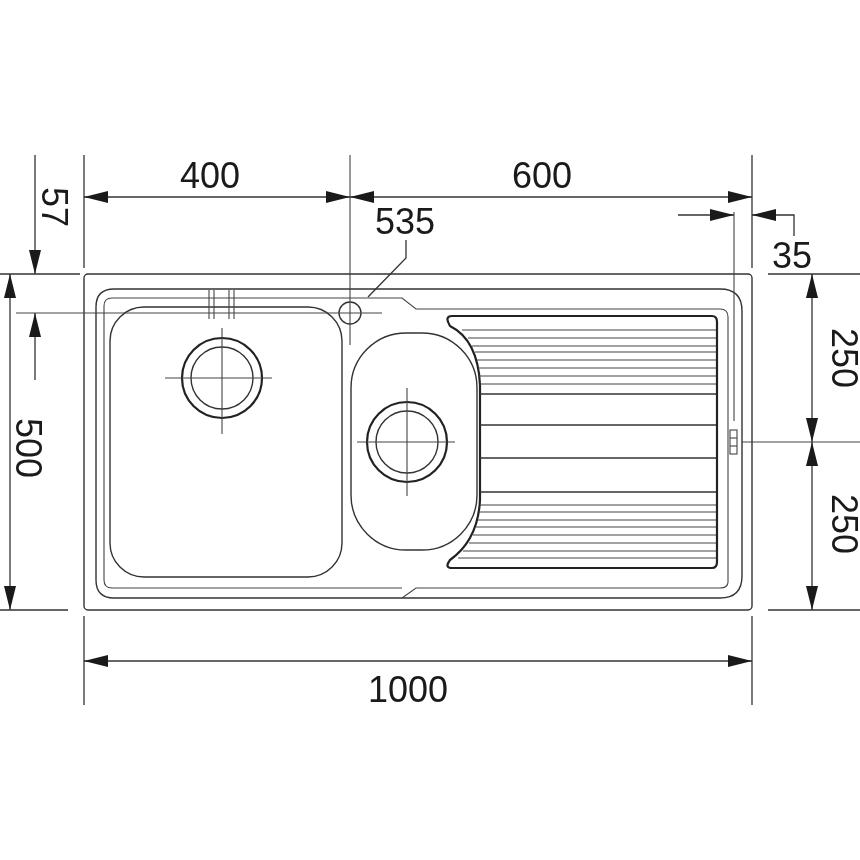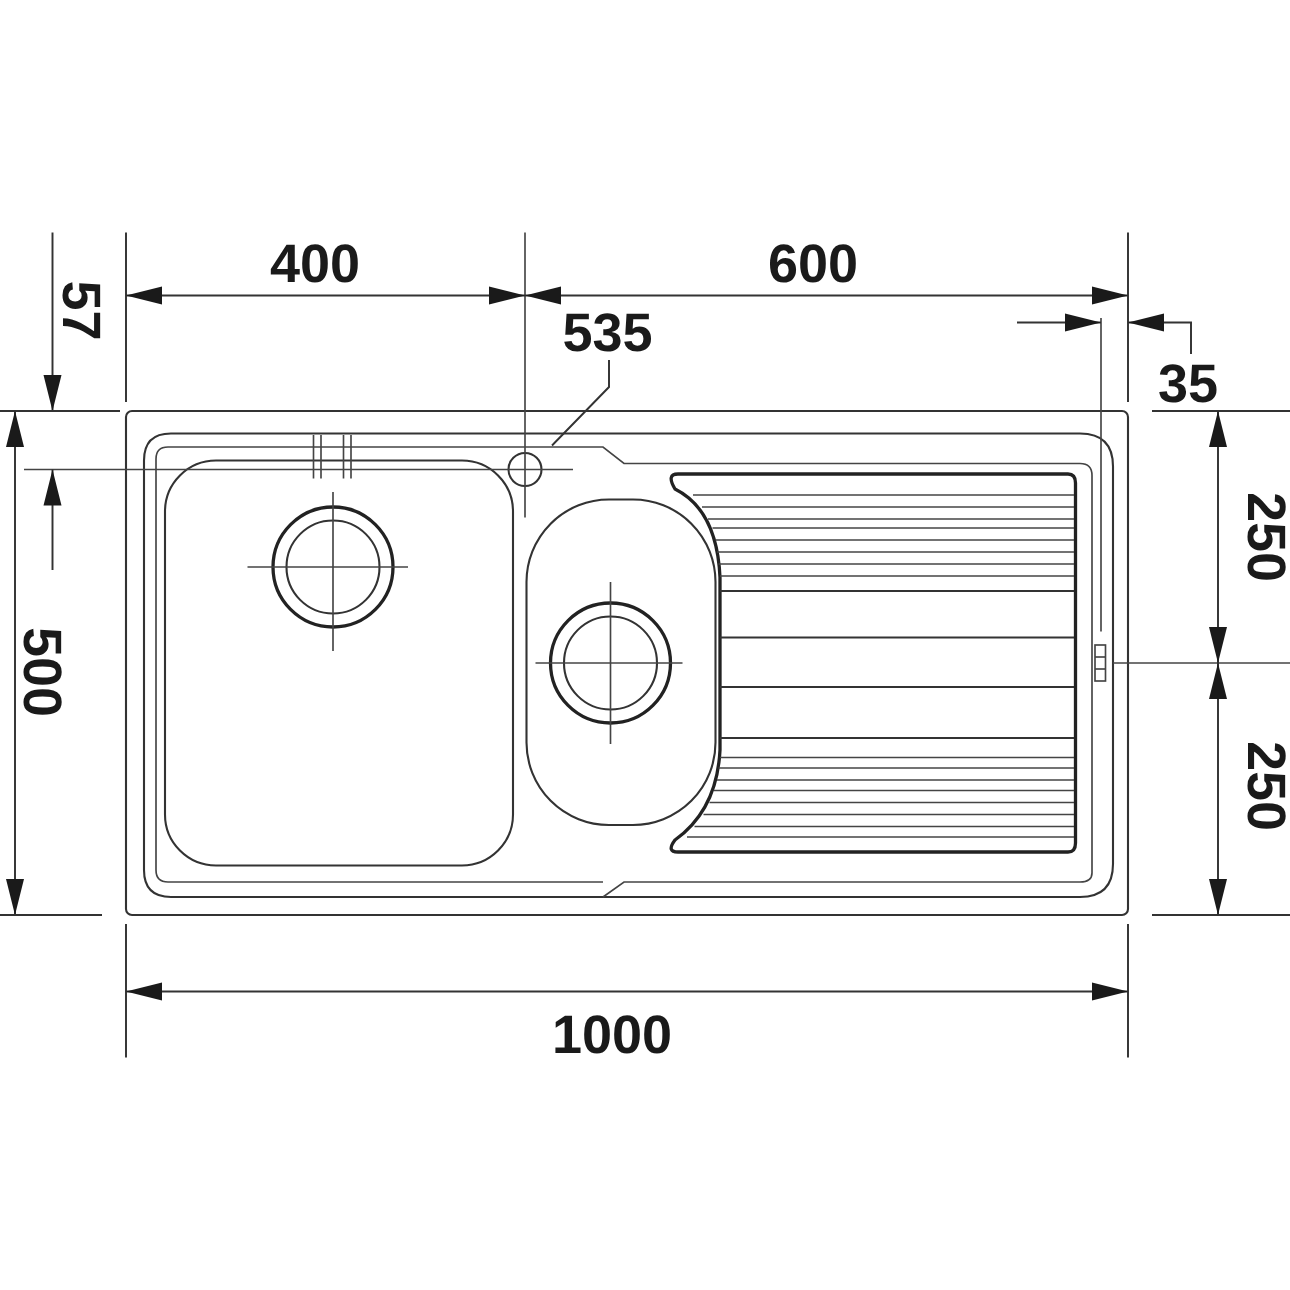--- a/index.html
+++ b/index.html
@@ -1,17 +1,17 @@
 <!DOCTYPE html>
 <html><head>
 <meta charset="utf-8">
 <style>
   html, body { margin: 0; padding: 0; background: #ffffff; }
   body { width: 860px; height: 860px; overflow: hidden; }
-  #drawing { position: absolute; left: 0; top: 0; width: 688px; height: 860px; font-weight: bold; }
+  #drawing { position: absolute; left: 0; top: 0; width: 688px; height: 860px; }
   svg text { font-family: "Liberation Sans", sans-serif; fill: #1a1a1a; font-size: 36px; }
   .ln { stroke: #333; stroke-width: 1.4; fill: none; }
   .lnthin { stroke: #444; stroke-width: 1.1; fill: none; }
   .lnbold { stroke: #222; stroke-width: 2.2; fill: none; }
   .dim { stroke: #333; stroke-width: 1.3; fill: none; }
   .arrow { fill: #1a1a1a; stroke: none; }
 </style>
 </head>
 <body>
 

